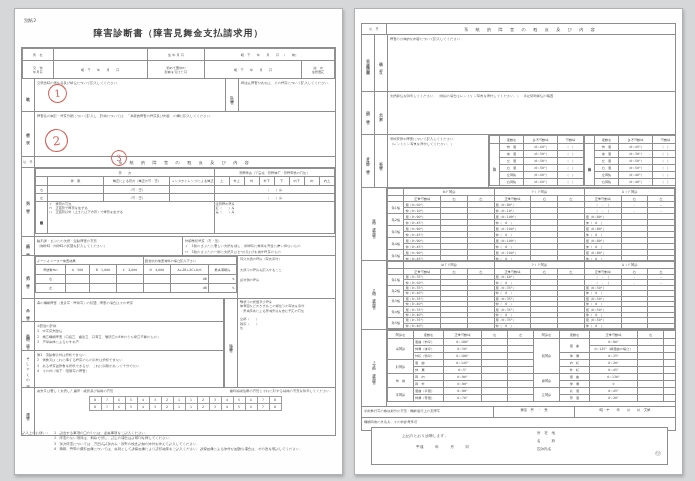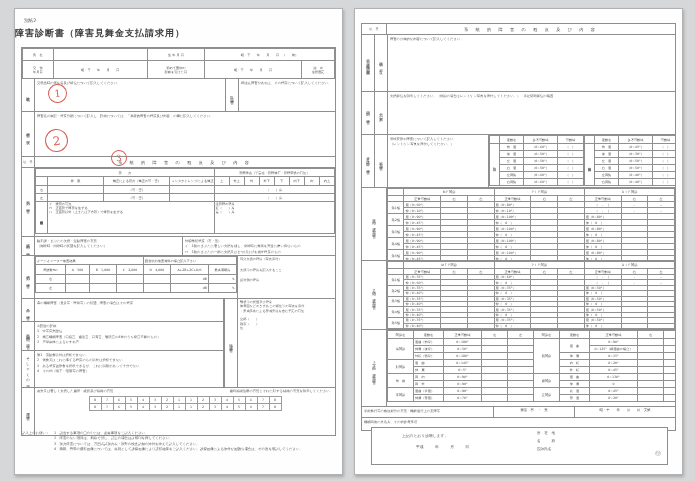--- a/index.html
+++ b/index.html
@@ -2,21 +2,21 @@
 <html><head>
 <meta charset="utf-8">
 <style>
   html,body{margin:0;padding:0}
   body{width:695px;height:481px;overflow:hidden;background:#d6d7d8;position:relative;
        font-family:"DejaVu Sans",sans-serif;-webkit-font-smoothing:antialiased}
   .page{position:absolute;top:8px;width:327px;height:465px;background:#fefefe;
         border:1px solid #b2b2b2;box-shadow:1px 2px 3px rgba(0,0,0,.22);font-size:4px;color:#4a4a4a}
   #p1{left:14px} #p2{left:354px}
   .corner{position:absolute;top:9px;left:9px;font-size:4.6px;color:#555}
-  .title{position:absolute;top:18px;left:0;width:100%;
+  .title{position:absolute;top:18px;left:0;width:100%;text-align:center;
          font-family:Liberation Mono, monospace;font-weight:bold;font-size:9px;letter-spacing:1px;color:#3b3b3b}
   .frame{position:absolute;left:6px;right:6px;border:1px solid #8e8e8e;background:#fff}
   #f1{top:38px} #f2{top:14px}
   .sec{display:flex;border-top:1px solid #8e8e8e;position:relative;align-items:stretch;overflow:hidden}
   .frame>.sec:first-child{border-top:none}
   .vl{writing-mode:vertical-rl;display:flex;align-items:center;justify-content:center;text-align:center;
       font-size:3.7px;letter-spacing:1.2px;flex:0 0 12px;border-right:1px solid #8e8e8e;overflow:hidden;color:#555}
   .vw{flex:0 0 24px;letter-spacing:2px}
   .cell{border-right:1px solid #8e8e8e;padding:1px 2px;overflow:hidden}
   .sec>*:last-child{border-right:none}

